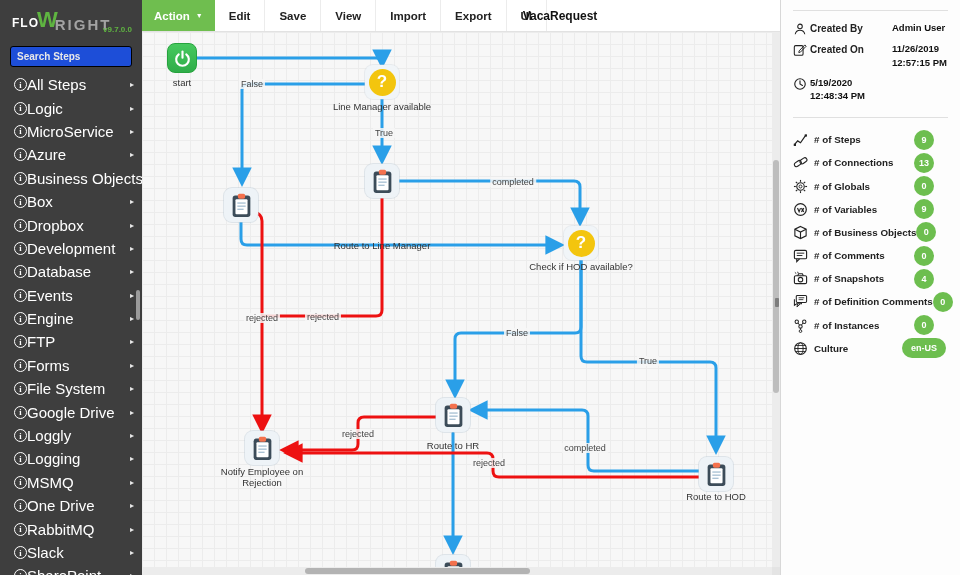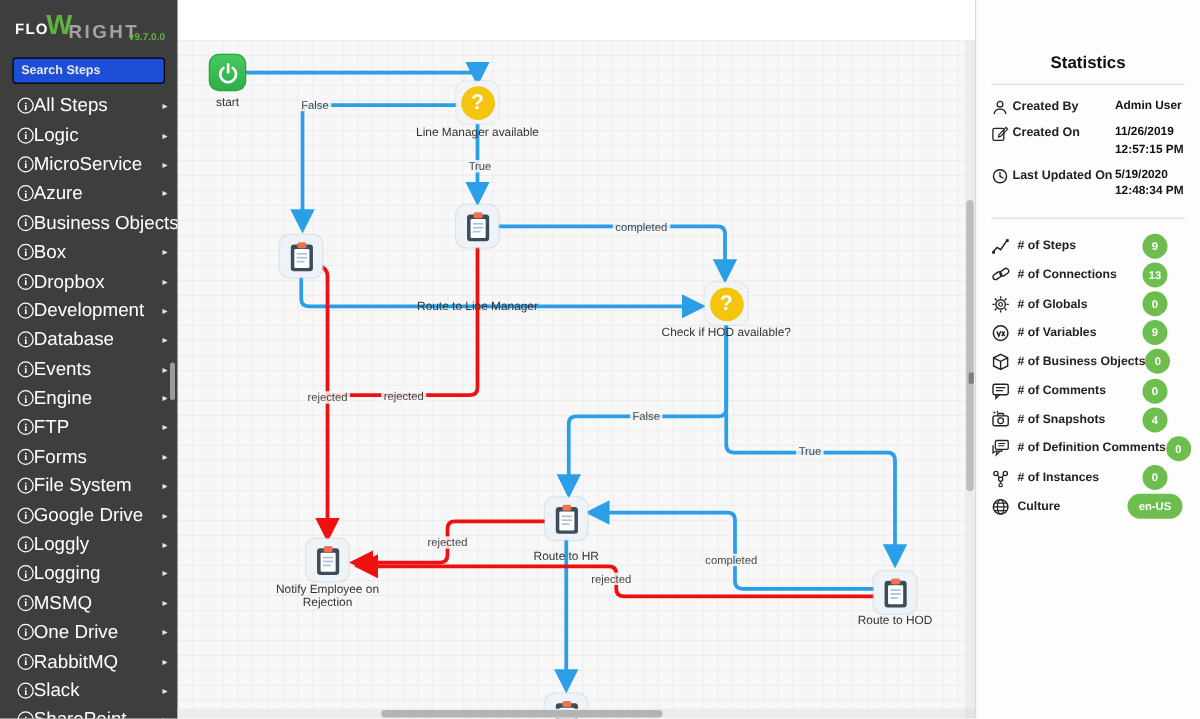--- a/index.html
+++ b/index.html
@@ -195,20 +195,33 @@
           <span class="info-icon">i</span>
           <span class="nav-label">SharePoint</span>
           <span class="chev">▸</span>
         </div>
     </div>
     <div class="side-scroll">
         <div class="side-thumb"></div>
       </div>
   </div>
 
+  <div class="topbar">
+    <div class="menu-action">
+        <span>Action</span>
+        <span class="caret">▼</span>
+      </div>
+    <div class="menu-item">Edit</div>
+    <div class="menu-item">Save</div>
+    <div class="menu-item">View</div>
+    <div class="menu-item">Import</div>
+    <div class="menu-item">Export</div>
+    <div class="menu-item">UI</div>
+    <div class="menu-title">VacaRequest</div>
+  </div>
 
   <div class="canvas">
     <svg class="wires" width="638" height="543" viewBox="0 0 638 543">
       <defs>
         <marker id="ab" viewBox="0 0 10 10" refX="7.5" refY="5" markerWidth="6.5" markerHeight="6.5" orient="auto-start-reverse">
             <path d="M0,0 L10,5 L0,10 z" fill="#2a9fe8"></path>
           </marker>
         <marker id="ar" viewBox="0 0 10 10" refX="7.5" refY="5" markerWidth="6.5" markerHeight="6.5" orient="auto-start-reverse">
             <path d="M0,0 L10,5 L0,10 z" fill="#ed1111"></path>
           </marker>
@@ -333,21 +346,20 @@
         <div class="vthumb"></div>
       </div>
     <div class="hscroll">
         <div class="hthumb"></div>
       </div>
     <div class="scroll-corner"></div>
     <div class="divider-handle"></div>
   </div>
 
   <div class="stats">
-    <div class="stats-title">Statistics</div>
     <hr>
 
     <div class="inforow">
       <span class="icn">
           <svg class="sicon" width="14" height="14" viewBox="0 0 16 16">
             <circle cx="8" cy="5" r="2.6" fill="none" stroke="#222" stroke-width="1.2"></circle>
             <path d="M2.5 14 q1-4.5 5.5-4.5 q4.5 0 5.5 4.5" fill="none" stroke="#222" stroke-width="1.2"></path>
           </svg>
         </span>
       <span class="lbl">Created By</span>
@@ -363,21 +375,20 @@
       <span class="lbl">Created On</span>
       <span class="val">11/26/2019 12:57:15 PM</span>
     </div>
     <div class="inforow">
       <span class="icn">
           <svg class="sicon" width="14" height="14" viewBox="0 0 16 16">
             <circle cx="8" cy="8" r="6" fill="none" stroke="#222" stroke-width="1.3"></circle>
             <path d="M8 4.5 V8 L10.8 9.6" fill="none" stroke="#222" stroke-width="1.3" stroke-linecap="round"></path>
           </svg>
         </span>
-      <span class="lbl">Last Updated On</span>
       <span class="val">5/19/2020 12:48:34 PM</span>
     </div>
 
     <hr style="margin-top:14px;">
 
     <div class="badgerow">
       <span class="icn">
           <svg class="sicon" width="15" height="15" viewBox="0 0 16 16">
             <path d="M1.5 13.5 L5 9.5 L8 11.5 L13.5 3.5" fill="none" stroke="#222" stroke-width="1.3"></path>
             <rect x="12.5" y="2.5" width="2.4" height="2.4" fill="#222"></rect>

